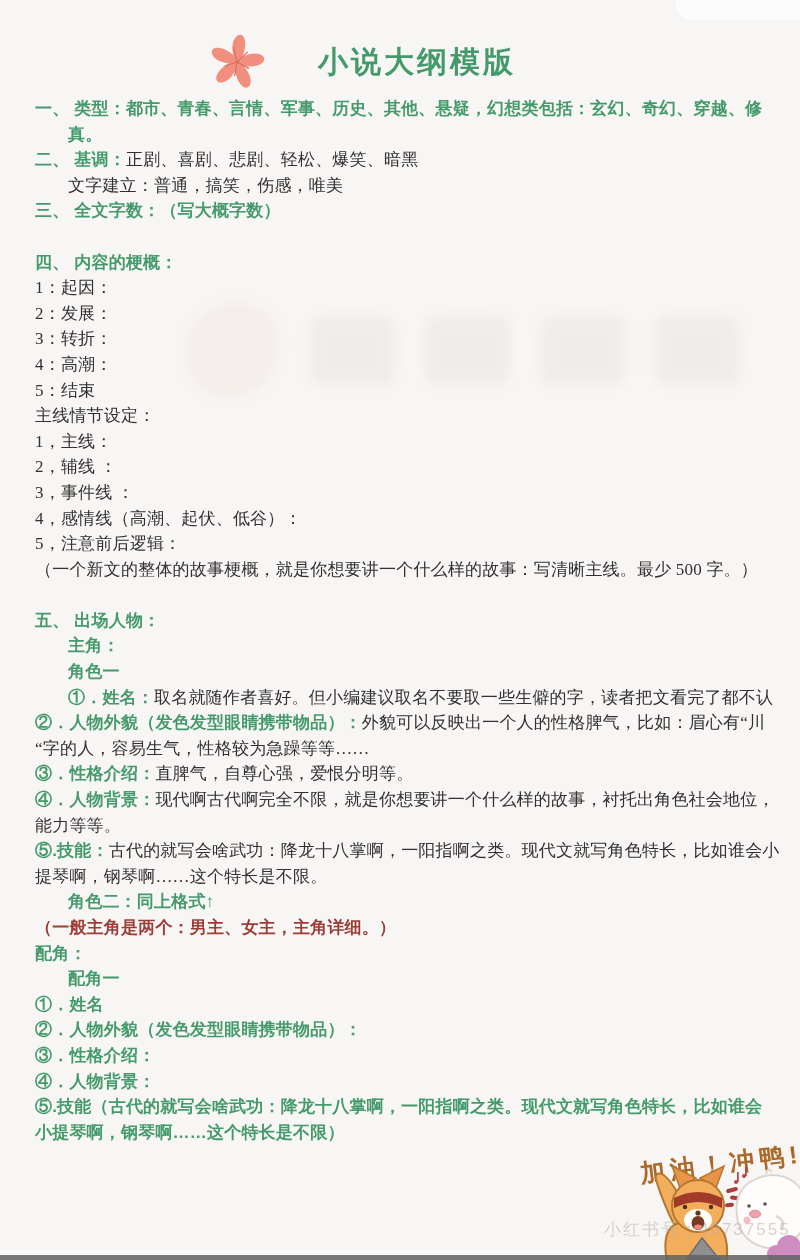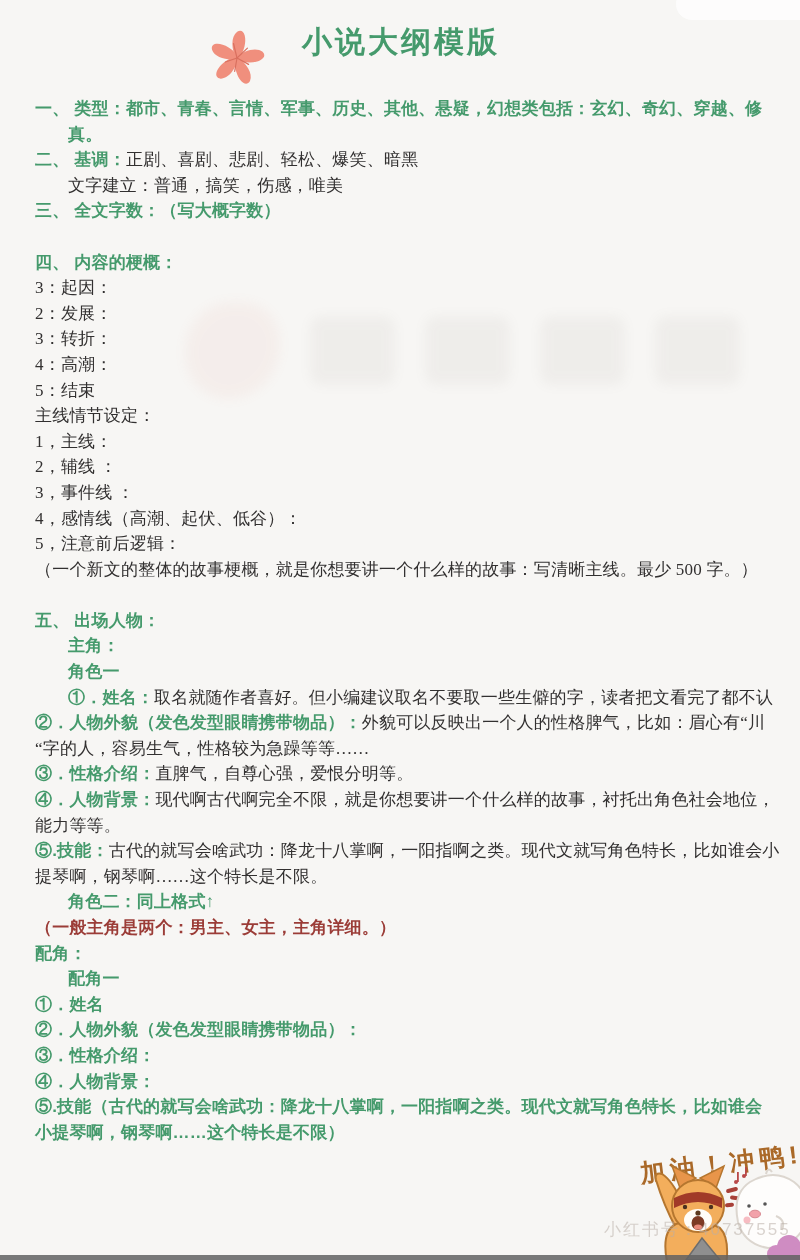--- a/index.html
+++ b/index.html
@@ -9,21 +9,21 @@
     background:var(--bg,#f7f6f4);
     overflow:hidden;
     font-family:"Liberation Sans",sans-serif;
   }
   .corner-glow{
     position:absolute;right:-16px;top:-12px;width:140px;height:32px;
     background:#fdfdfd;border-radius:16px;opacity:.9;
   }
   .doc-header{
     position:absolute;left:208px;top:22px;height:80px;
-    display:flex;align-items:flex-start;gap:36px;
+    display:flex;align-items:center;gap:52px;
   }
   .flower{width:58px;height:72px;}
   .page-title{
     font-size:30px;font-weight:700;letter-spacing:3px;
     color:var(--green,#459a6c);
     font-family:"Liberation Sans",sans-serif;
   }
   .doc-body{
     position:absolute;left:35px;top:96px;width:765px;
   }
@@ -83,21 +83,21 @@
   </div>
 
   <div class="doc-body">
       <p class="line"><span class="seg-green">一、 类型：都市、青春、言情、军事、历史、其他、悬疑，幻想类包括：玄幻、奇幻、穿越、修</span></p>
       <p class="line ind1"><span class="seg-green">真。</span></p>
       <p class="line"><span class="seg-green">二、 基调：</span><span class="seg-text">正剧、喜剧、悲剧、轻松、爆笑、暗黑</span></p>
       <p class="line ind1"><span class="seg-text">文字建立：普通，搞笑，伤感，唯美</span></p>
       <p class="line"><span class="seg-green">三、 全文字数：（写大概字数）</span></p>
       <p class="line blank"></p>
       <p class="line"><span class="seg-green">四、 内容的梗概：</span></p>
-      <p class="line"><span class="seg-text">3：起因：</span></p>
+      <p class="line"><span class="seg-text">1：起因：</span></p>
       <p class="line"><span class="seg-text">2：发展：</span></p>
       <p class="line"><span class="seg-text">3：转折：</span></p>
       <p class="line"><span class="seg-text">4：高潮：</span></p>
       <p class="line"><span class="seg-text">5：结束</span></p>
       <p class="line"><span class="seg-text">主线情节设定：</span></p>
       <p class="line"><span class="seg-text">1，主线：</span></p>
       <p class="line"><span class="seg-text">2，辅线 ：</span></p>
       <p class="line"><span class="seg-text">3，事件线 ：</span></p>
       <p class="line"><span class="seg-text">4，感情线（高潮、起伏、低谷）：</span></p>
       <p class="line"><span class="seg-text">5，注意前后逻辑：</span></p>

